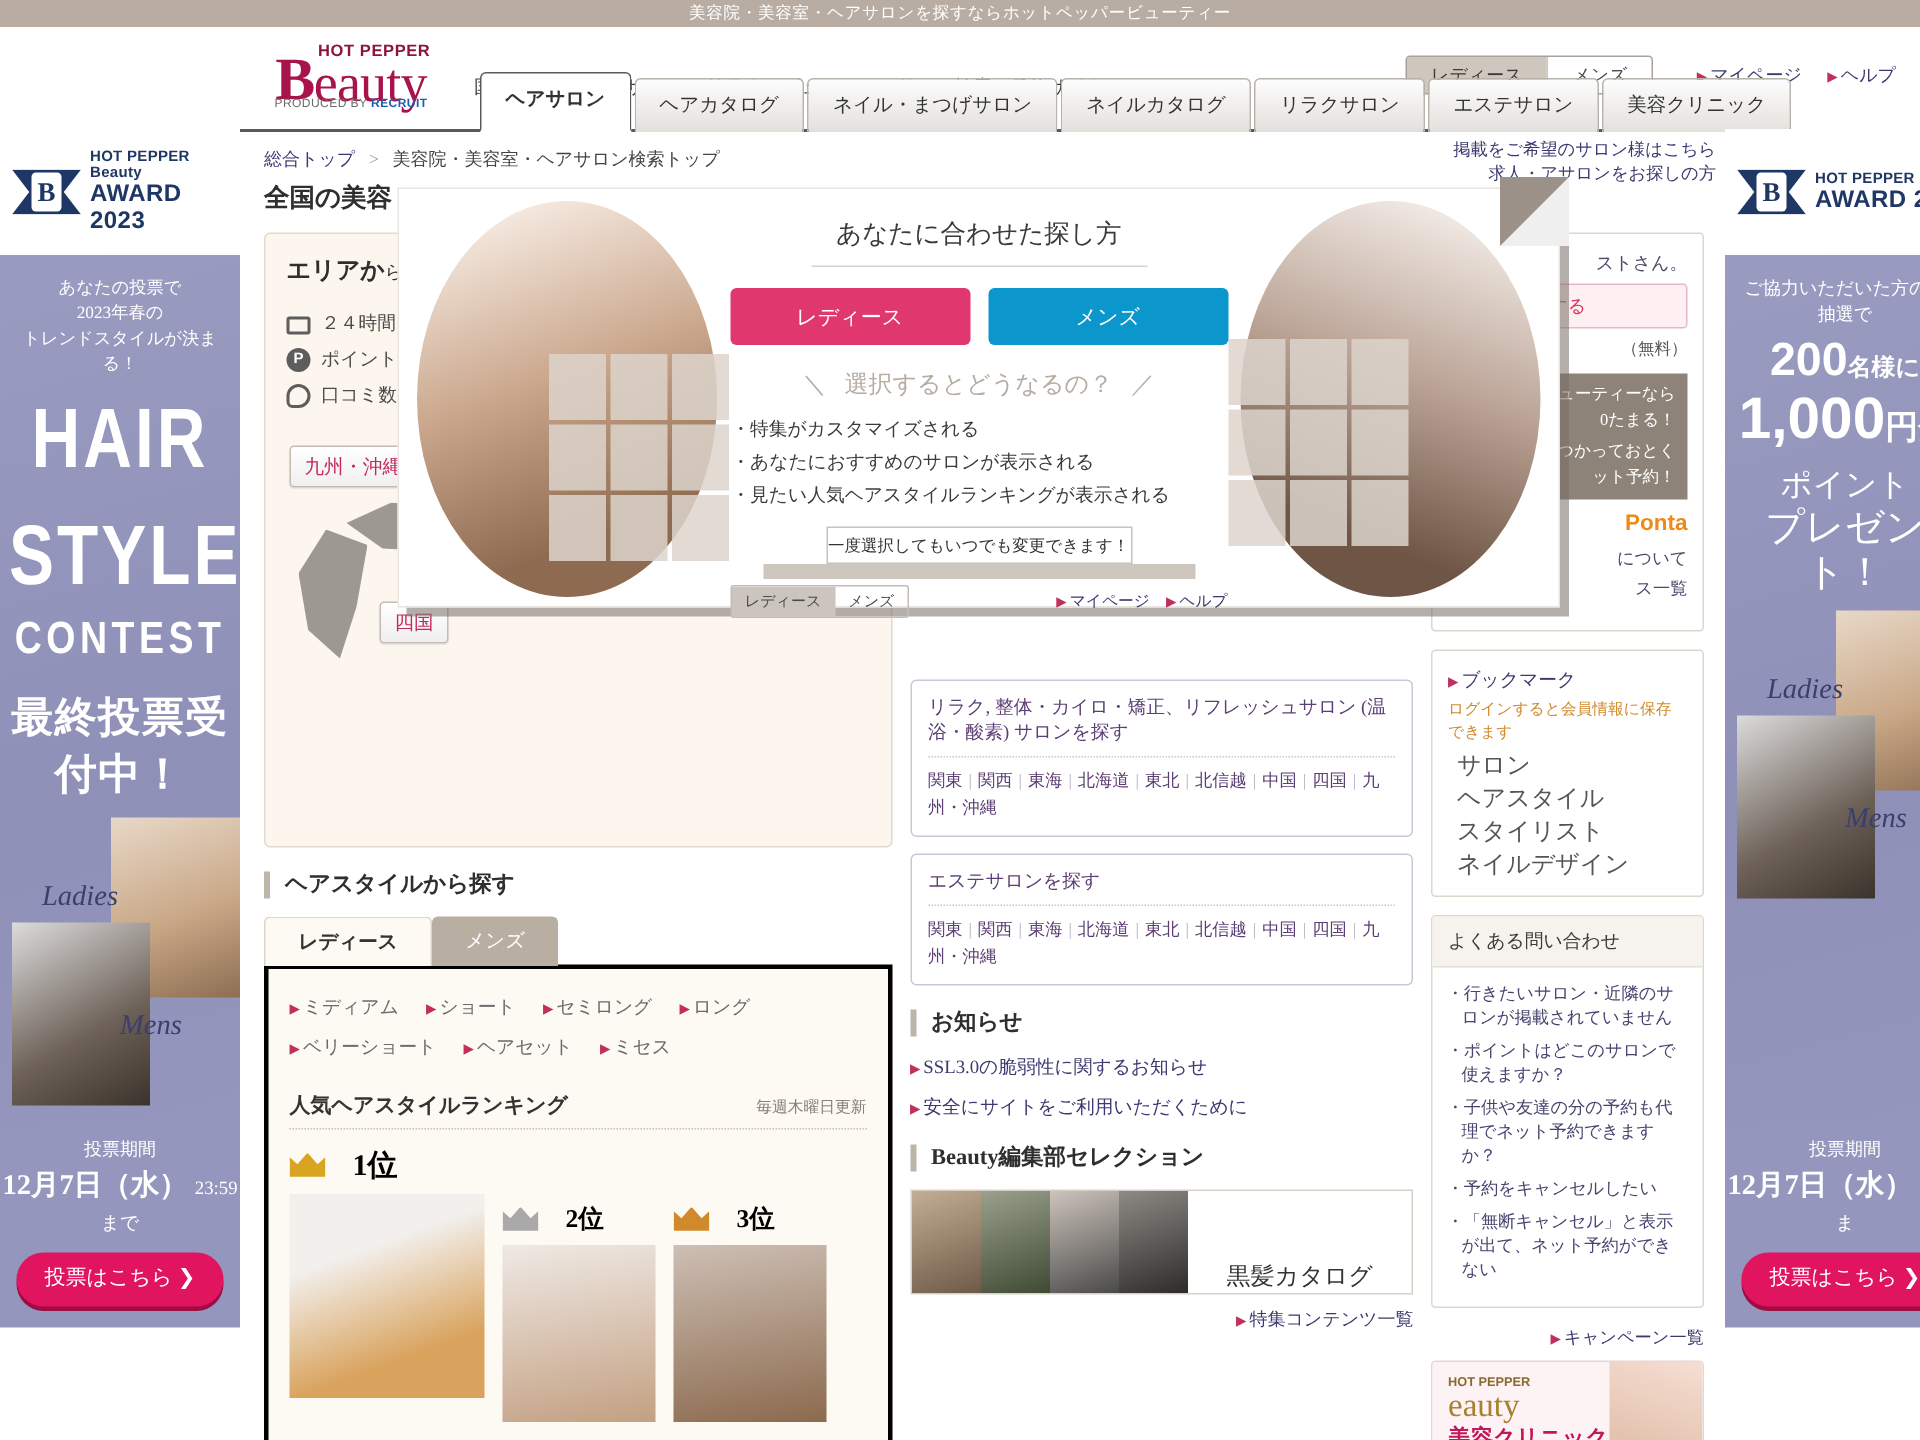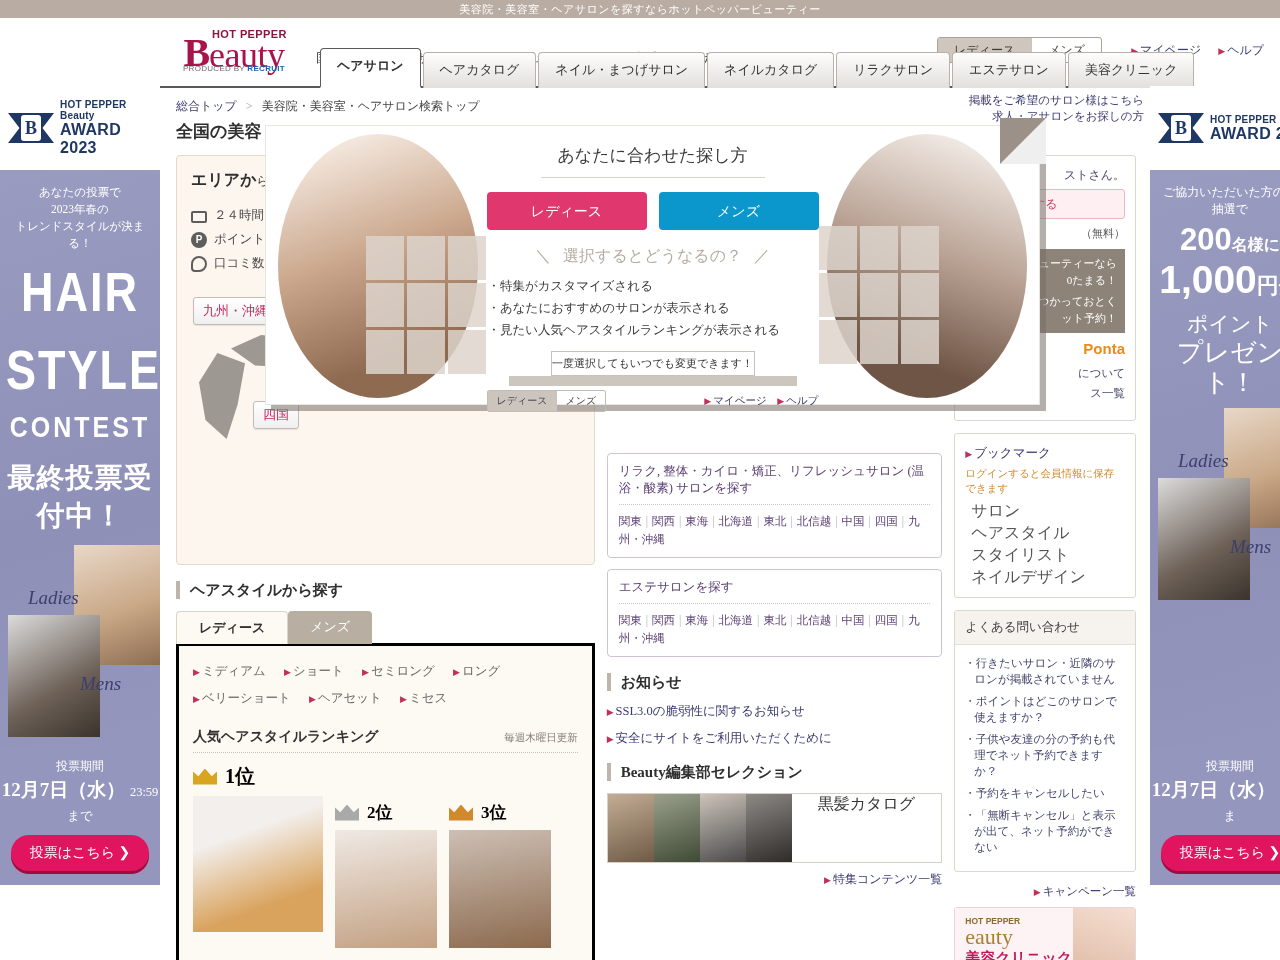--- a/index.html
+++ b/index.html
@@ -217,40 +217,40 @@
   .stylelinks a { color: #6b6b6b; text-decoration: none; margin-right: 15px; white-space: nowrap; }
 
   .rankhead {
     display:flex; align-items:baseline; justify-content: space-between;
     border-bottom: 1px dotted #c9bfb2; padding-bottom: 6px; margin-top: 16px;
   }
   .rankhead b { font-size: 14px; color: #333; }
   .rankhead i { font-style: normal; font-size: 10.5px; color: #8a8178; }
   .ranks { display: flex; gap: 12px; margin-top: 10px; align-items: flex-start; }
   .rk { }
-  .rk-lab { display: flex; align-items: center; gap: 8px; font-size: 20px; font-weight: bold; }
+  .rk-lab { display: flex; align-items: center; gap: 18px; font-size: 20px; font-weight: bold; }
   .rk2 .rk-lab, .rk3 .rk-lab { font-size: 17px; margin-top: 38px; }
   .crown { width: 24px; height: 16px; position: relative; flex: 0 0 24px; }
   .crown::before {
     content:""; position:absolute; inset:0;
     background: currentColor;
     clip-path: polygon(0% 100%,100% 100%,100% 18%,78% 48%,50% 0%,22% 48%,0% 18%);
   }
   .c-gold { color: #d9a520; } .c-silver { color: #a9a9a9; } .c-bronze { color: #d08a2c; }
   .rkimg { background-size: cover; background-position: center top; }
   .rk1 .rkimg { width: 130px; height: 136px; margin-top: 6px;
     background: linear-gradient(160deg,#f2efec 30%,#d9a35e 75%); }
   .rk2 .rkimg { width: 102px; height: 118px; margin-top: 6px;
     background: linear-gradient(170deg,#efe9e4,#c3a082); }
   .rk3 .rkimg { width: 102px; height: 118px; margin-top: 6px;
     background: linear-gradient(170deg,#cdbfb4,#8c6a4e); }
 
   .news a { display: block; font-size: 12.5px; color: #3a3a70; text-decoration: none;
     margin-bottom: 10px; }
-  .selbox { border: 1px solid #d8d0c6; display: flex; align-items: flex-start; height: 70px; }
+  .selbox { border: 1px solid #d8d0c6; display: flex; align-items: flex-end; height: 70px; }
   .selthumbs { display: flex; height: 100%; }
   .selthumbs i { display:block; width: 46px; height: 100%; }
   .selthumbs i:nth-child(1){ background: linear-gradient(160deg,#c3ad95,#6e5a46); }
   .selthumbs i:nth-child(2){ background: linear-gradient(160deg,#9aa08c,#3f4a34); }
   .selthumbs i:nth-child(3){ background: linear-gradient(160deg,#cdc4bb,#4a4a4a); }
   .selthumbs i:nth-child(4){ background: linear-gradient(160deg,#8d8a86,#2f2b29); }
   .seltitle { flex: 1; text-align: center; font-size: 16px; color: #333; }
   .rightlink { text-align: right; font-size: 12px; color: #3a3a70; margin-top: 8px; }
 
   .rbox { border: 1px solid #ddd6cc; border-radius: 3px; margin-bottom: 12px; background:#fff; }

